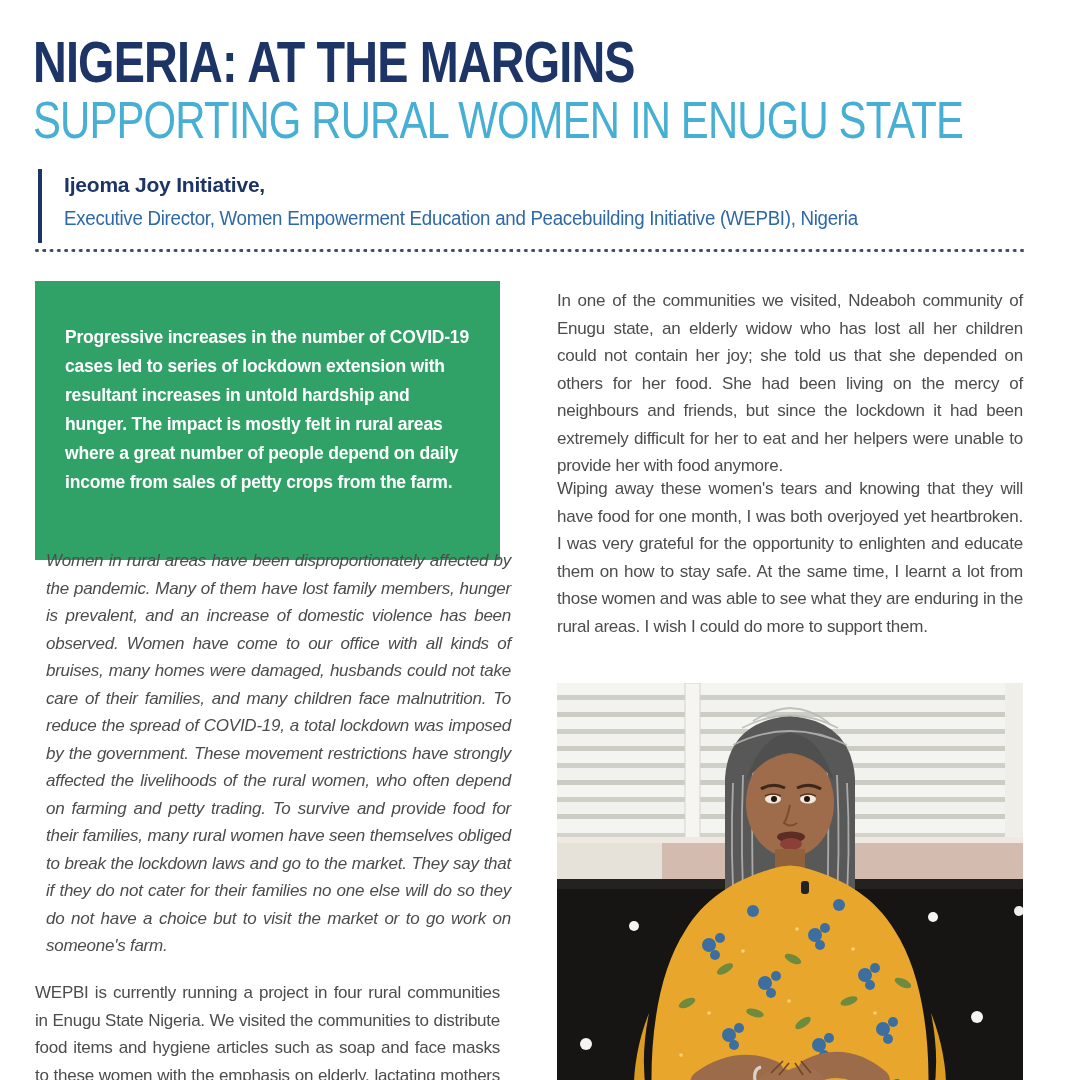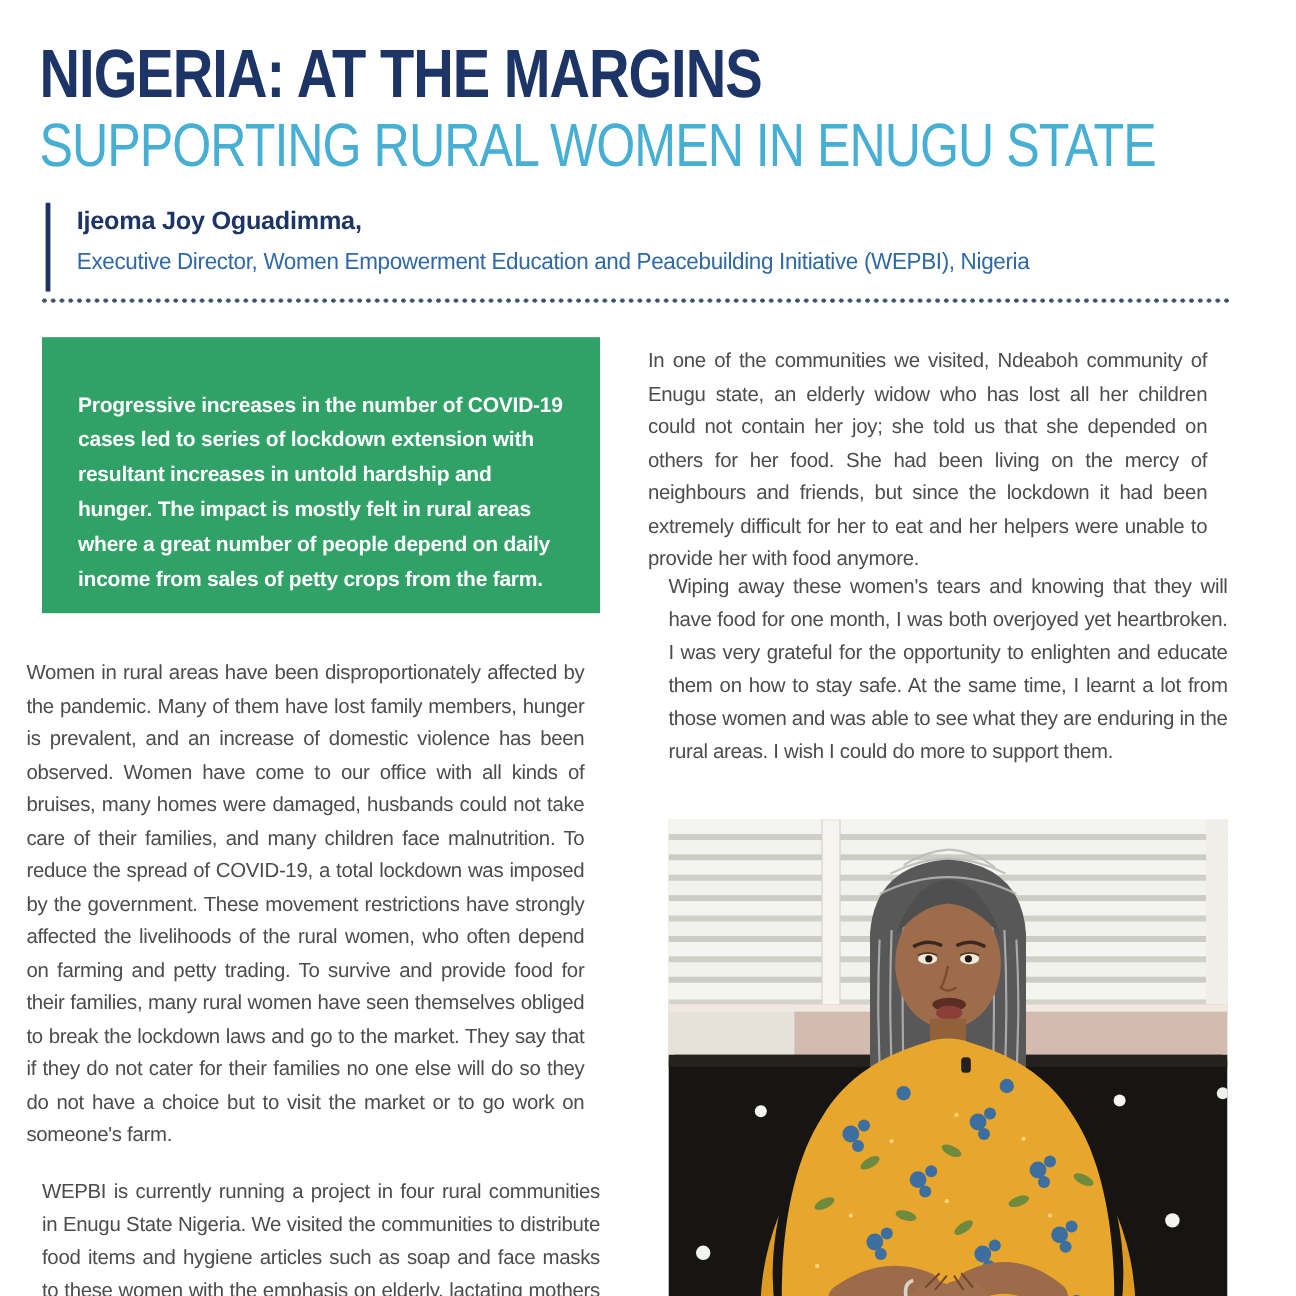--- a/index.html
+++ b/index.html
@@ -49,54 +49,54 @@
   }
   .dotted-divider{
     position:absolute;left:35px;top:209px;
     width:990px;height:5px;
     background-image:radial-gradient(circle at 2px 2.5px,#3d5068 1.7px,transparent 2px);
     background-size:7.3px 5px;background-repeat:repeat-x;
   }
   
   .callout{
     position:absolute;left:35px;top:242px;
-    width:465px;height:230px;
+    width:465px;height:279px;
     background:var(--callout-green);
     padding:42px 24px 0 30px;
   }
   .callout p{
     font-size:17.5px;font-weight:bold;color:#ffffff;
     line-height:29px;letter-spacing:-0.2px;
   }
   .body-par{
     font-size:17px;color:var(--body-text);
     line-height:27.5px;letter-spacing:-0.25px;
     text-align:justify;
   }
-  .lp1{position:absolute;left:22px;top:508px;width:465px;}
+  .lp1{position:absolute;left:46px;top:508px;width:465px;font-style:italic;}
   .lp2{position:absolute;left:35px;top:940px;width:465px;}
-  .rp1{position:absolute;left:540px;top:248px;width:466px;}
+  .rp1{position:absolute;left:557px;top:248px;width:466px;}
   .rp2{position:absolute;left:557px;top:436px;width:466px;}
   
   .photo{
     position:absolute;left:557px;top:644px;
     width:466px;height:436px;overflow:hidden;background:#e9e8e3;
   }
   .photo svg{display:block;width:100%;height:100%;}
 </style>
 </head>
 <body>
 
 <div class="page">
 
   <div class="title">NIGERIA: AT THE MARGINS</div>
   <div class="subtitle">SUPPORTING RURAL WOMEN IN ENUGU STATE</div>
 
   <div class="byline-bar"></div>
-  <div class="byline-name">Ijeoma Joy Oguadimma,</div>
+  <div class="byline-name">Ijeoma Joy Initiative,</div>
   <div class="byline-role">Executive Director, Women Empowerment Education and Peacebuilding Initiative (WEPBI), Nigeria</div>
 
   <div class="dotted-divider"></div>
 
   <div class="callout">
     <p>Progressive increases in the number of COVID-19 cases led to series of lockdown extension with resultant increases in untold hardship and hunger. The impact is mostly felt in rural areas where a great number of people depend on daily income from sales of petty crops from the farm.</p>
   </div>
 
   <p class="body-par lp1">Women in rural areas have been disproportionately affected by the pandemic. Many of them have lost family members, hunger is prevalent, and an increase of domestic violence has been observed. Women have come to our office with all kinds of bruises, many homes were damaged, husbands could not take care of their families, and many children face malnutrition. To reduce the spread of COVID-19, a total lockdown was imposed by the government. These movement restrictions have strongly affected the livelihoods of the rural women, who often depend on farming and petty trading. To survive and provide food for their families, many rural women have seen themselves obliged to break the lockdown laws and go to the market. They say that if they do not cater for their families no one else will do so they do not have a choice but to visit the market or to go work on someone's farm.</p>
   <p class="body-par lp2">WEPBI is currently running a project in four rural communities in Enugu State Nigeria. We visited the communities to distribute food items and hygiene articles such as soap and face masks to these women with the emphasis on elderly, lactating mothers and pregnant women due to their vulnerability. Young girls also received sanitary</p>

